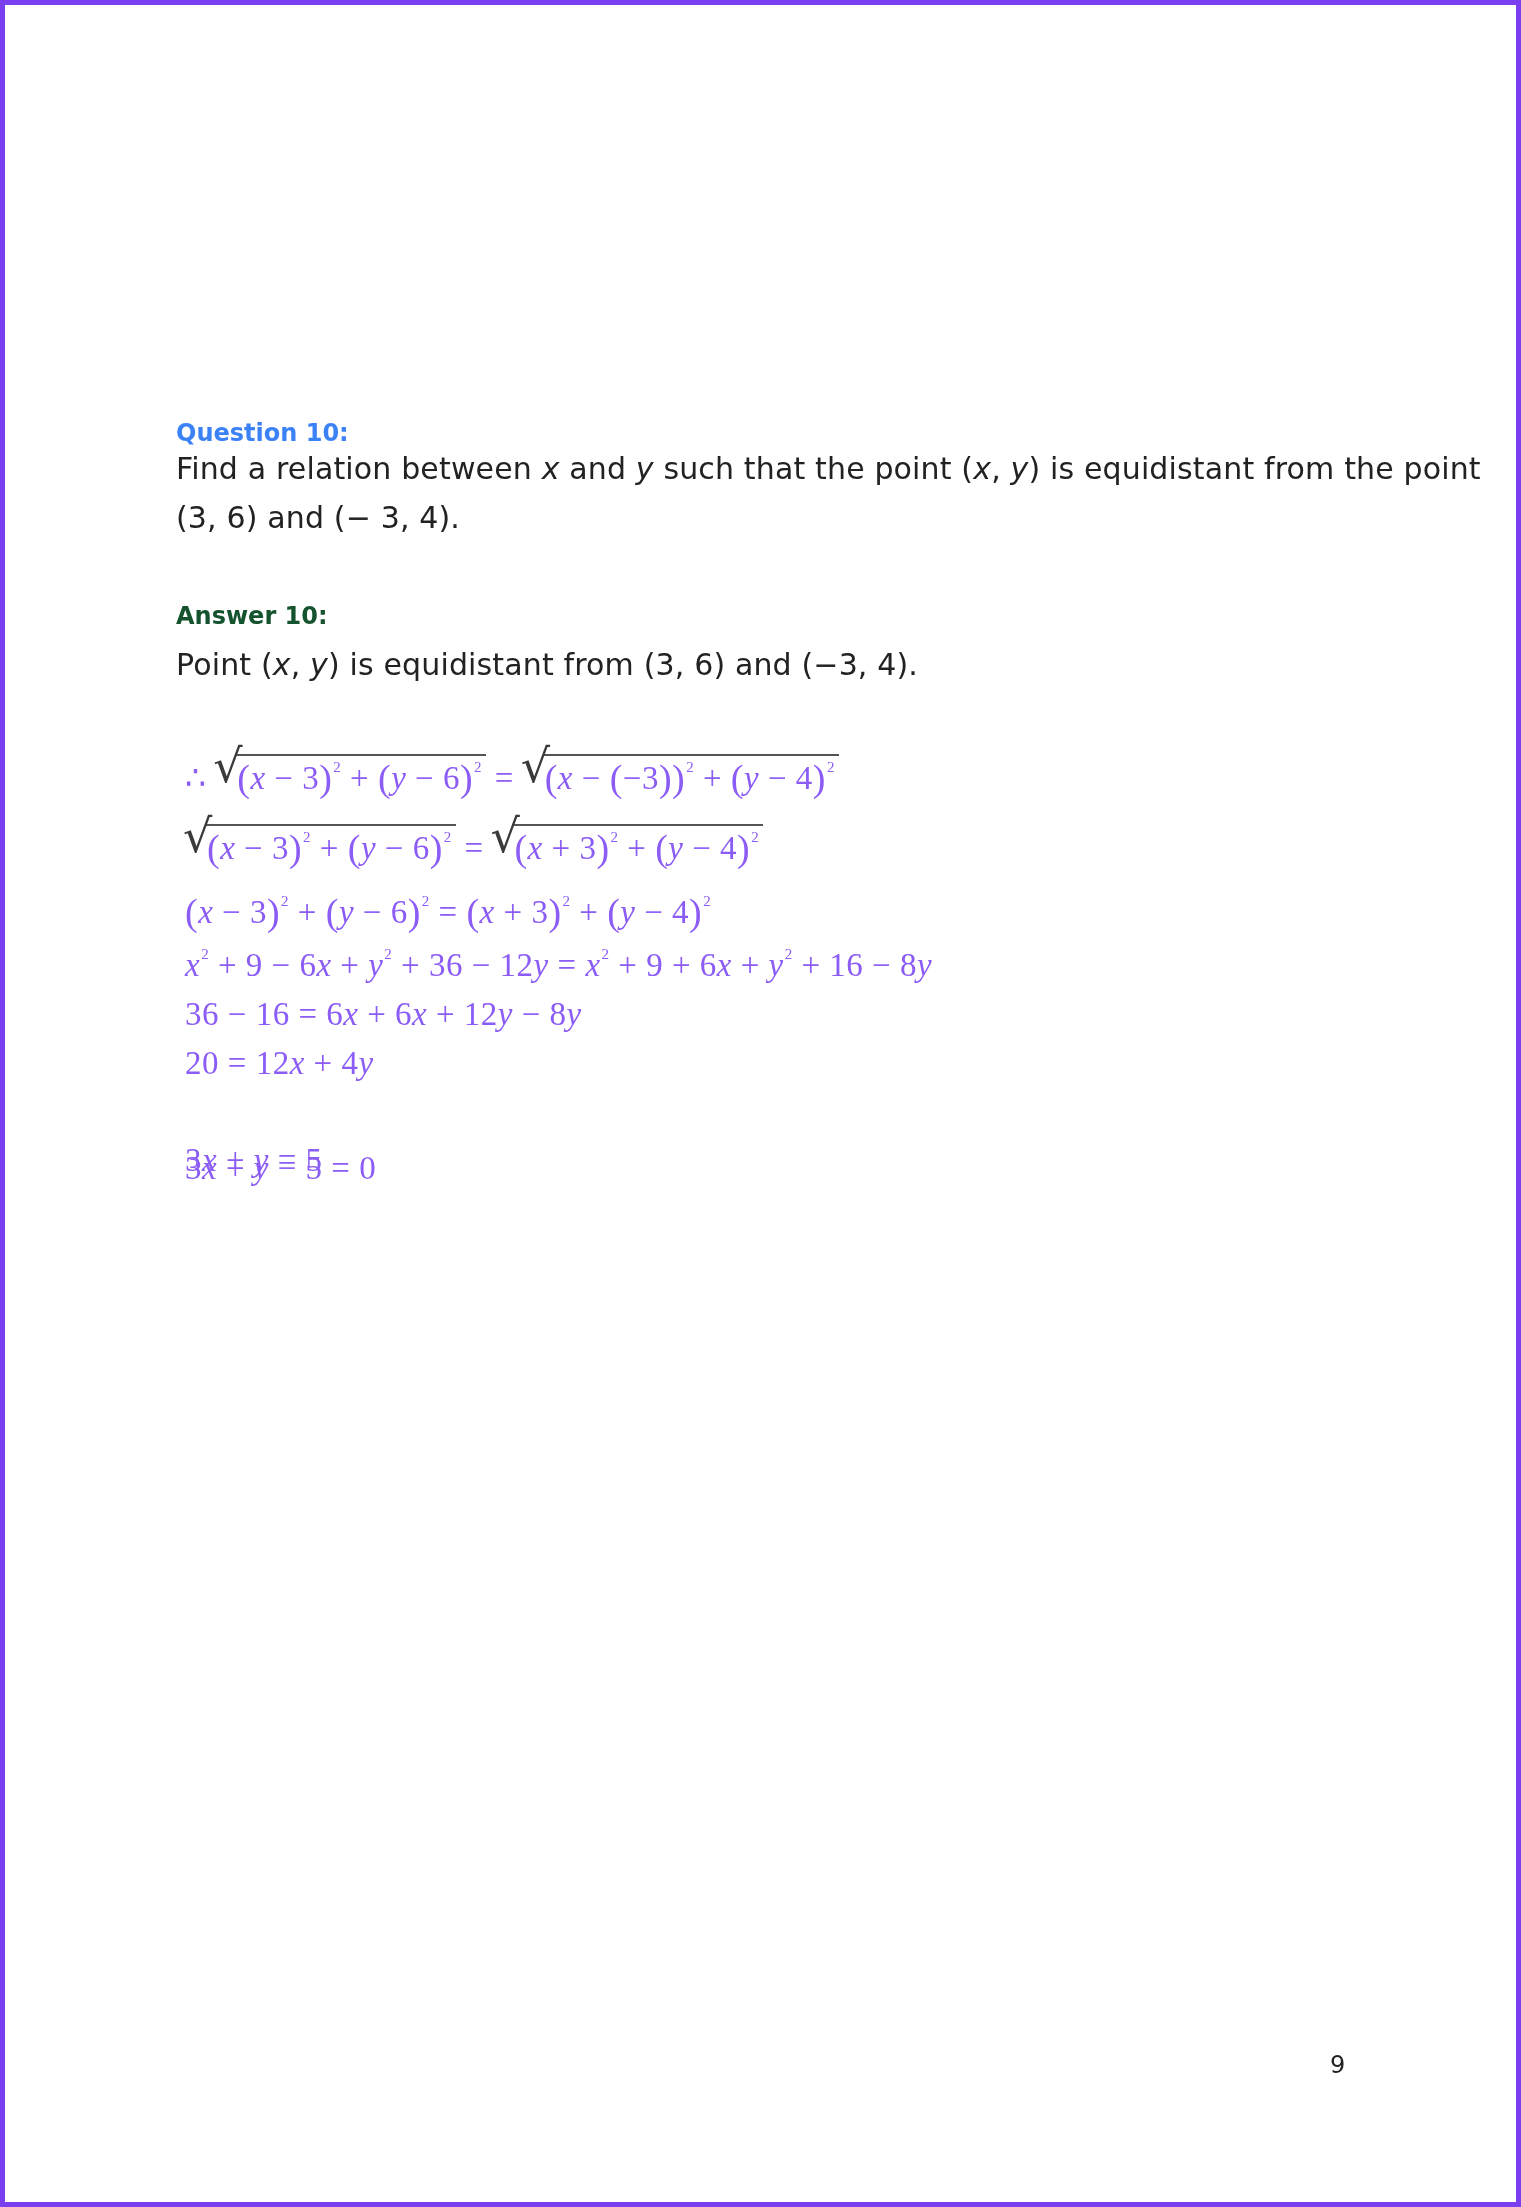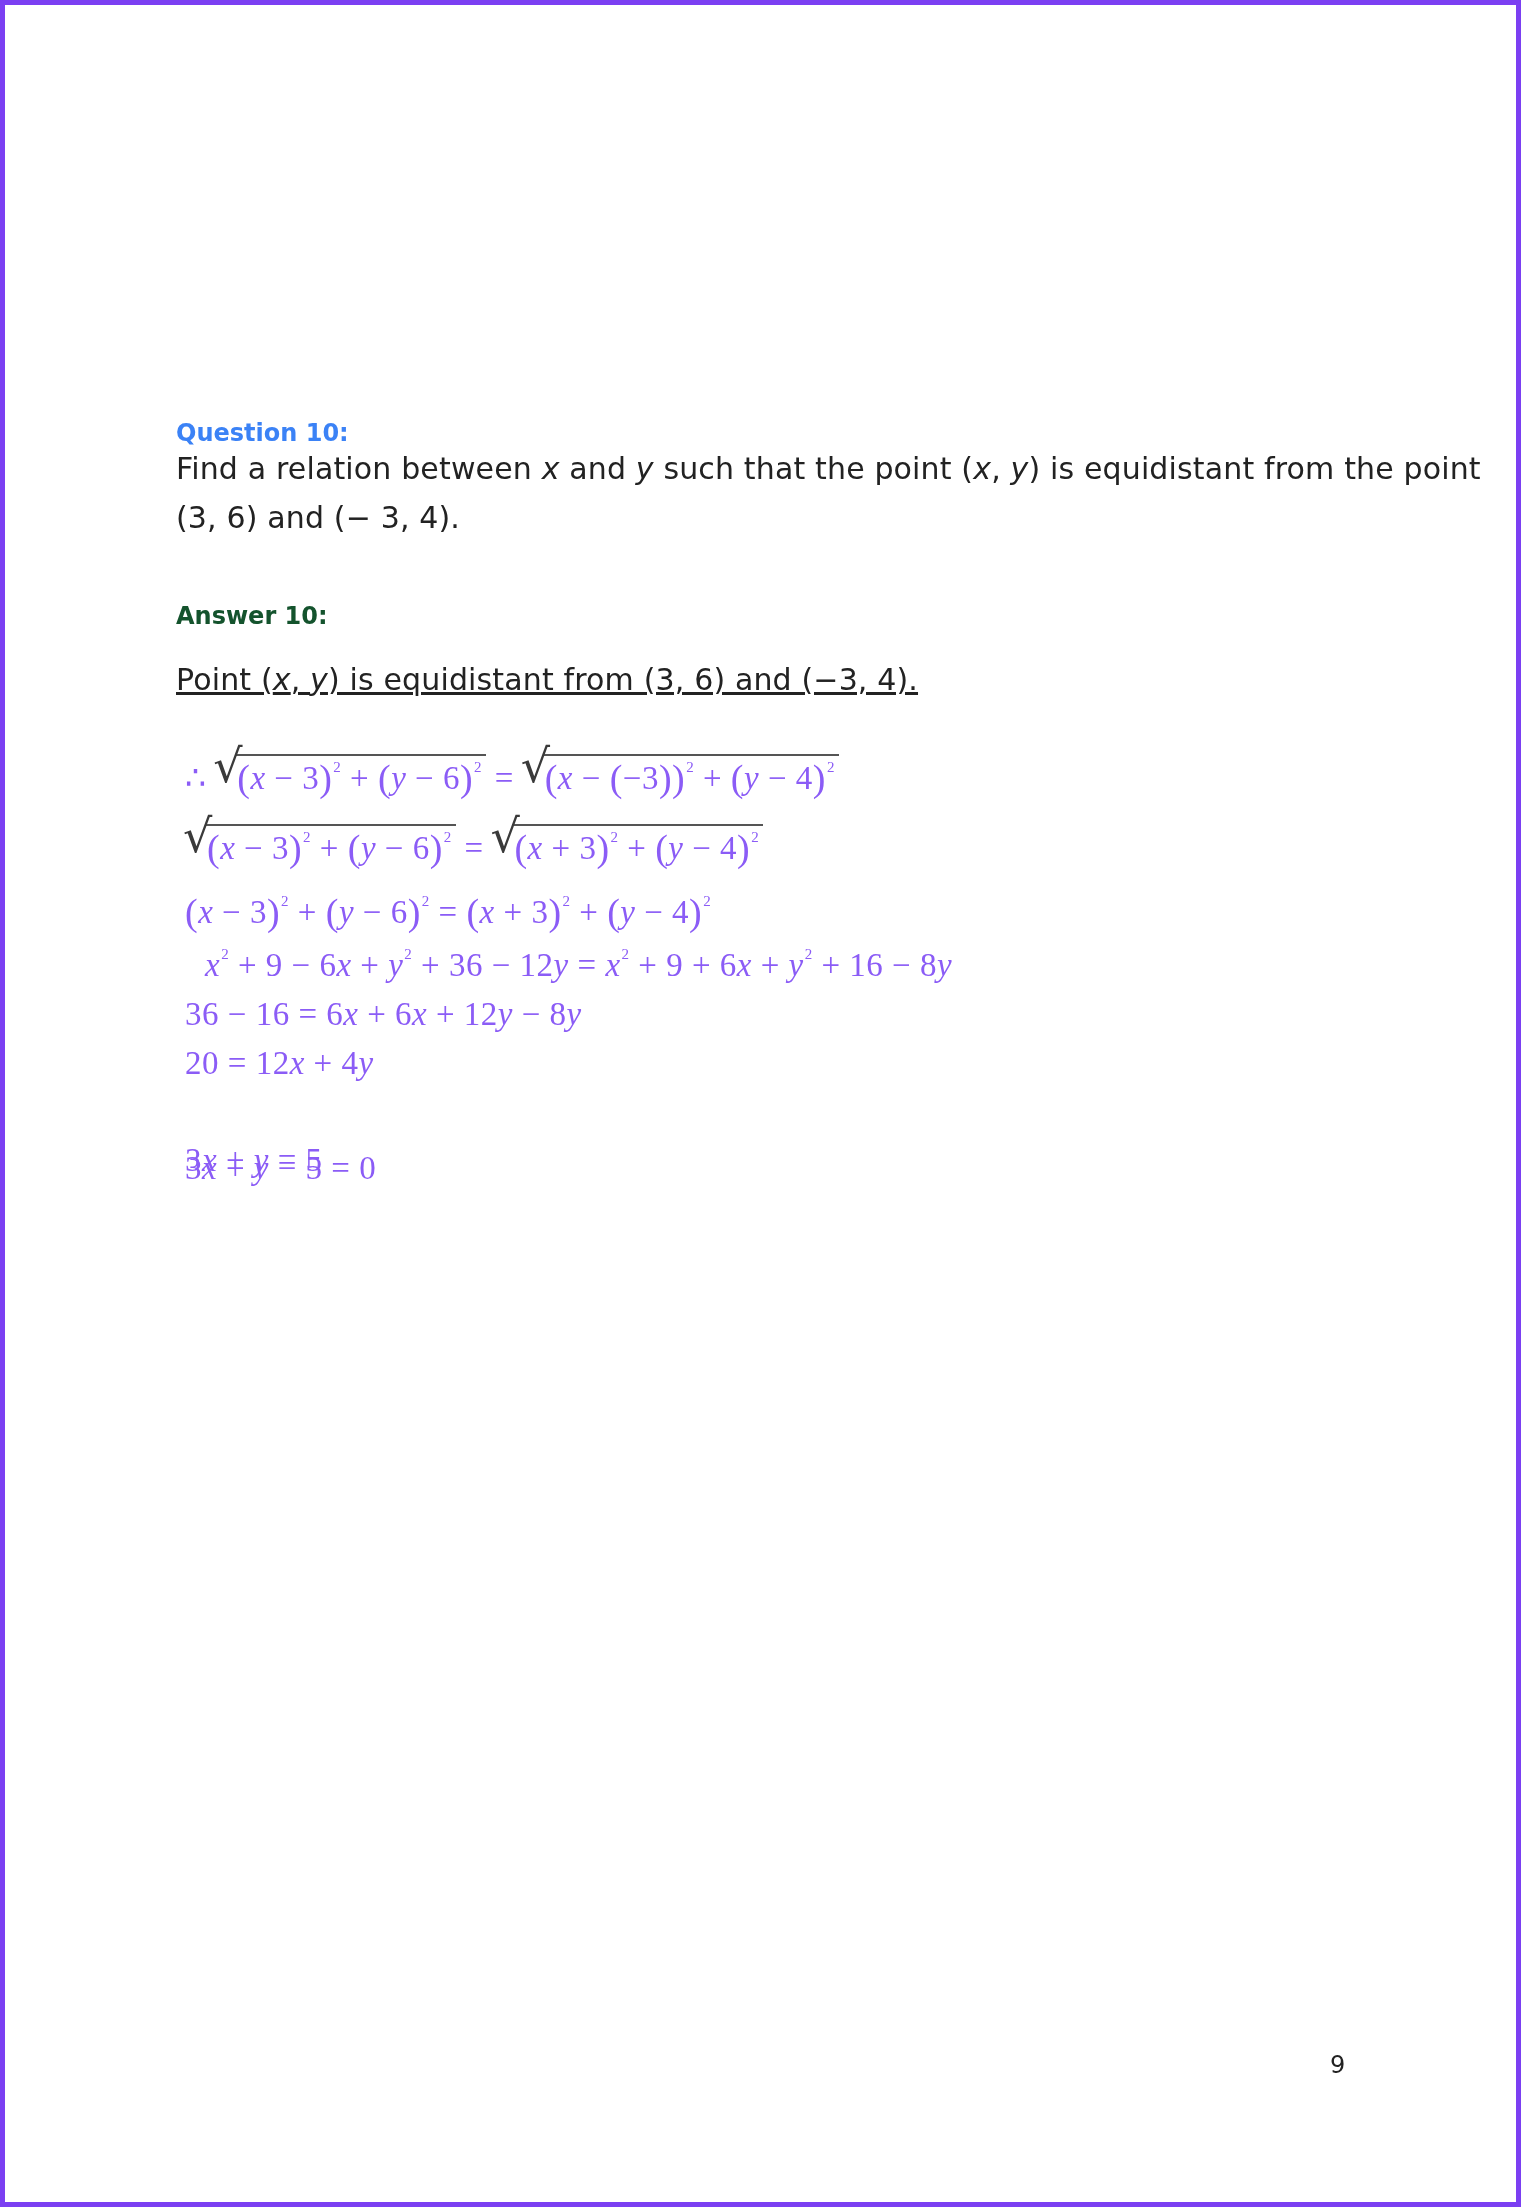--- a/index.html
+++ b/index.html
@@ -43,21 +43,21 @@
     .body-line {
       position: absolute;
       left: 0;
       font-size: 30px;
       line-height: 32px;
       white-space: nowrap;
       letter-spacing: 0.15px;
     }
     .q-line-1 { top: 453px; }
     .q-line-2 { top: 502px; }
-    .a-line-1 { top: 664px; text-decoration: underline; }
+    .a-line-1 { top: 649px; }
     .body-line i { font-style: italic; }
 
     
     .math {
       position: absolute;
       left: 185px;
       font-family: "Liberation Serif", serif;
       font-size: 33px;
       color: #8b5cf6;
       white-space: nowrap;
@@ -91,21 +91,21 @@
       display: inline-block;
       border-top: 2px solid #555555;
       padding: 0 4px 0 2px;
       line-height: 40px;
     }
     .paren { font-size: 38px; position: relative; top: 2px; }
 
     .m1 { top: 752px; }
     .m2 { top: 822px; }
     .m3 { top: 890px; }
-    .m4 { top: 945px; margin-left: 20px; }
+    .m4 { top: 945px; }
     .m5 { top: 994px; }
     .m6 { top: 1043px; }
     .m7 { top: 1092px; margin-top: 48px; }
     .m8 { top: 1140px; margin-top: 8px; }
 
     .page-number {
       position: absolute;
       left: 1330px;
       top: 2050px;
       font-family: "DejaVu Sans", sans-serif;

